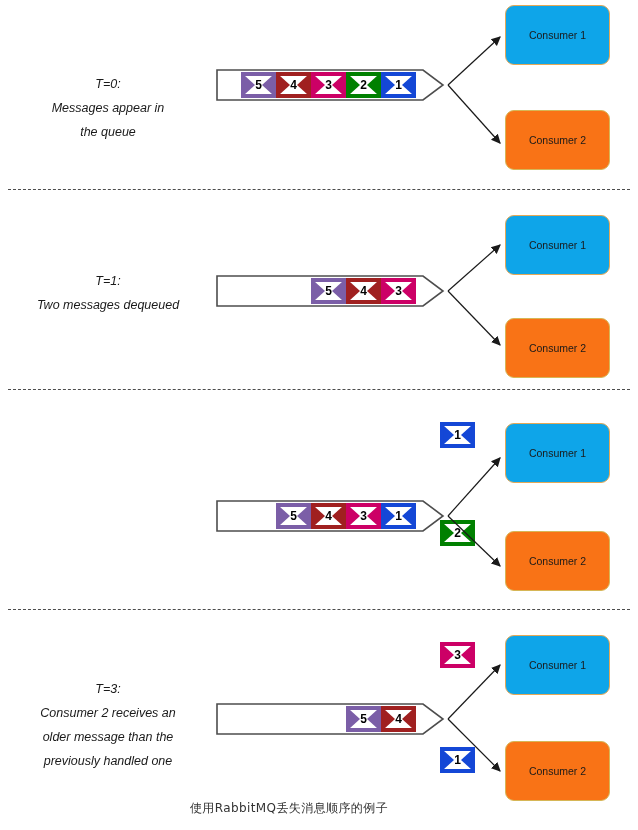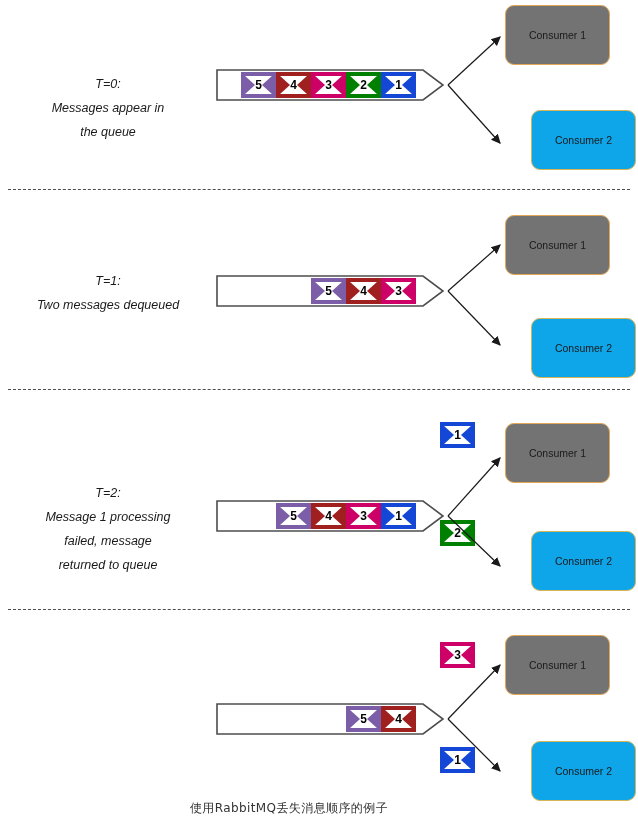--- a/index.html
+++ b/index.html
@@ -99,22 +99,22 @@
     width: 105px;
     height: 60px;
     border-radius: 9px;
     border: 1.4px solid #d6b656;
     display: flex;
     align-items: center;
     justify-content: center;
     font-size: 10.5px;
     color: #1a1a1a;
   }
-  .consumer.c1 { background: #737373; border-color: #e3a857; }
-  .consumer.c2 { background: #0ea5e9; border-color: #d6b656; margin-left: 26px; }
+  .consumer.c1 { background: #0ea5e9; border-color: #e3a857; }
+  .consumer.c2 { background: #f97316; border-color: #d6b656; }
 
   .arrows { position: absolute; left: 0; top: 0; overflow: visible; }
 
   .footer-caption {
     position: absolute;
     left: 0; top: 800px;
     width: 578px;
     text-align: center;
     font-size: 12px;
     color: #333;
@@ -281,24 +281,20 @@
       <span>Consumer 1</span>
     </div>
     <div class="consumer c2" style="left:505px; top:128px;">
       <span>Consumer 2</span>
     </div>
   </div>
 
   <div class="divider div1"></div>
 
   <div class="section sec2">
-    <div class="caption" style="top:91px;">T=2:
-Message 1 processing
-failed, message
-returned to queue</div>
 
     <div class="queue" id="q2" style="left:216px; top:110px; width:228px;">
       <svg class="queue-svg" width="228" height="32" viewBox="0 0 228 32">
         <path d="M1,1 H207 L227,16 L207,31 H1 Z" fill="#ffffff" stroke="#4d4d4d" stroke-width="1.6"></path>
       </svg>
       <div class="queue-msgs" id="q2m">
           <div class="env">
             <svg width="35" height="26" viewBox="0 0 35 26">
               <rect x="0.5" y="0.5" width="34" height="25" fill="#7B5EA7" stroke="#7B5EA7" stroke-width="1"></rect>
               <rect x="3.5" y="3.5" width="28" height="19" fill="#ffffff" stroke="#7B5EA7" stroke-width="1"></rect>
@@ -351,20 +347,24 @@
       <span>Consumer 1</span>
     </div>
     <div class="consumer c2" style="left:505px; top:141px;">
       <span>Consumer 2</span>
     </div>
   </div>
 
   <div class="divider div2"></div>
 
   <div class="section sec3">
+    <div class="caption" style="top:67px;">T=3:
+Consumer 2 receives an
+older message than the
+previously handled one</div>
 
     <div class="queue" id="q3" style="left:216px; top:93px; width:228px;">
       <svg class="queue-svg" width="228" height="32" viewBox="0 0 228 32">
         <path d="M1,1 H207 L227,16 L207,31 H1 Z" fill="#ffffff" stroke="#4d4d4d" stroke-width="1.6"></path>
       </svg>
       <div class="queue-msgs" id="q3m">
           <div class="env">
             <svg width="35" height="26" viewBox="0 0 35 26">
               <rect x="0.5" y="0.5" width="34" height="25" fill="#7B5EA7" stroke="#7B5EA7" stroke-width="1"></rect>
               <rect x="3.5" y="3.5" width="28" height="19" fill="#ffffff" stroke="#7B5EA7" stroke-width="1"></rect>

